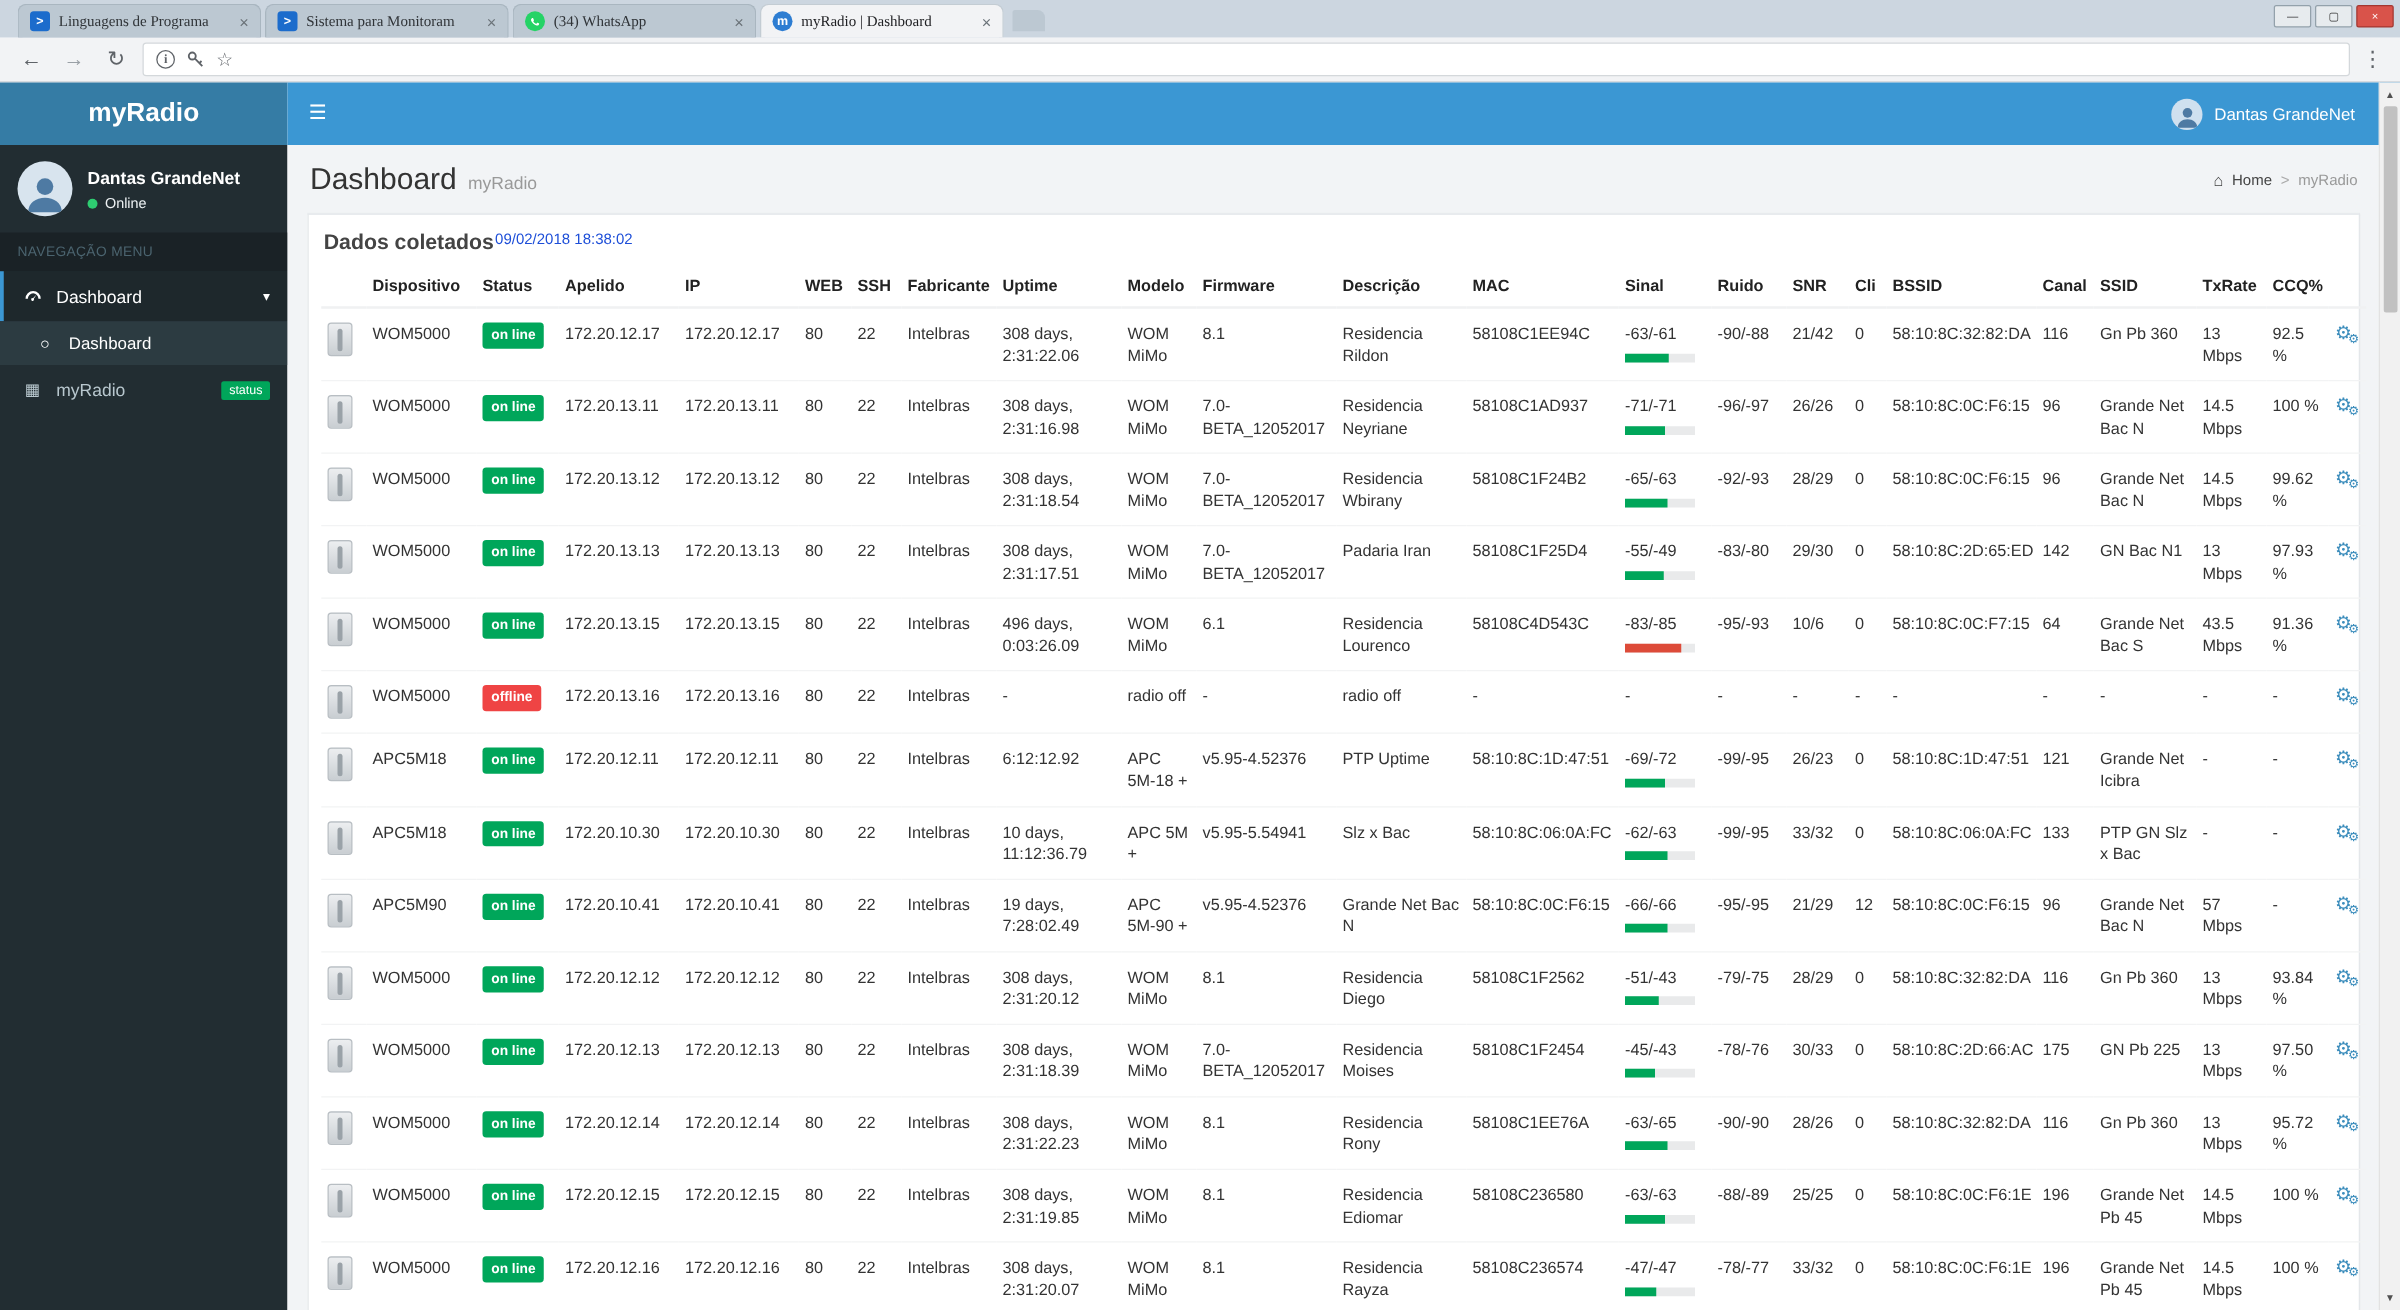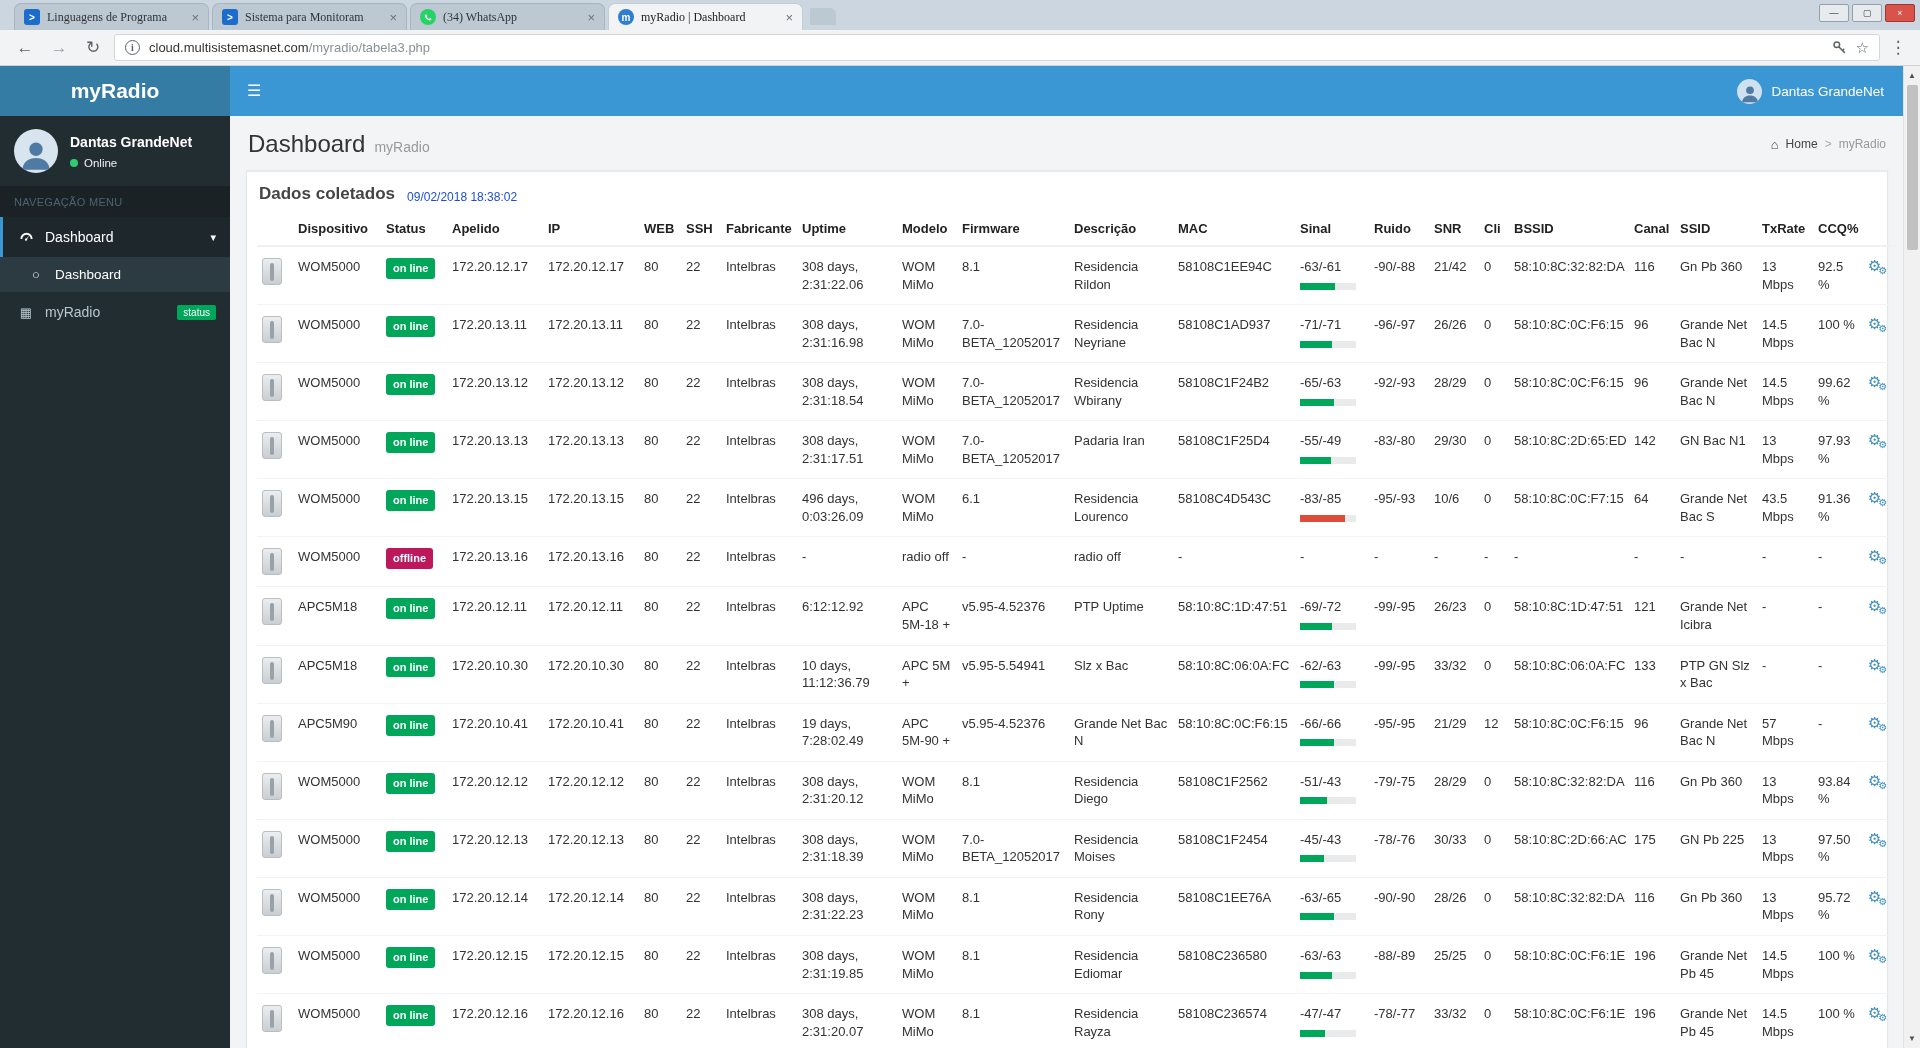--- a/index.html
+++ b/index.html
@@ -61,32 +61,32 @@
   .content { flex: 1; background: #f2f4f6; padding: 0 32px 0 16px; overflow: hidden; }
   .content-header { display: flex; justify-content: space-between; align-items: center; padding: 14px 2px 12px; }
   .page-title { font-size: 24px; color: #333; font-weight: normal; }
   .page-sub { font-size: 14px; color: #999; margin-left: 9px; }
   .breadcrumb { font-size: 12px; color: #444; display: flex; align-items: center; gap: 7px; }
   .bc-sep { color: #aaa; }
   .bc-cur { color: #999; }
   .home-glyph { font-size: 13px; }
 
   .box { background: #fff; border: 1px solid #e4e7ea; border-top: 2px solid #e8ebee; box-shadow: 0 1px 1px rgba(0,0,0,.08); }
-  .box-header { padding: 12px 12px 9px; display: flex; align-items: flex-end; gap: 12px; }
+  .box-header { padding: 12px 12px 9px; display: flex; align-items: flex-start; gap: 1px; }
   .box-title { font-size: 17px; font-weight: bold; color: #444; }
   .box-ts { font-size: 12px; color: #1d4ed8; }
 
   table.dtable { border-collapse: collapse; table-layout: fixed; font-size: 13px; color: #333; margin: 0 10px; width: 1636px; }
   .dtable th { text-align: left; padding: 8px 5px 9px; border-bottom: 2px solid #f0f1f2; font-size: 13px; color: #222; }
   .dtable td { padding: 11px 5px; border-top: 1px solid #f2f3f4; vertical-align: top; line-height: 1.35; }
   .thumb { width: 20px; height: 27px; background: linear-gradient(#eceef0, #c9ced2); border: 1px solid #b8bec3; border-radius: 3px; position: relative; }
   .thumb::after { content: ""; position: absolute; left: 7px; top: 4px; width: 4px; height: 18px; background: #9aa2a8; border-radius: 2px; }
   .st-badge { display: inline-block; padding: 3px 7px; font-size: 11px; font-weight: bold; border-radius: 3px; color: #fff; white-space: nowrap; }
   .st-badge.green { background: #00a65a; }
-  .st-badge.red { background: #be185d; }
+  .st-badge.red { background: #ef4444; }
   .sig-track { width: 56px; height: 7px; background: #e9eaeb; margin-top: 7px; }
   .sig-fill { height: 100%; }
   .sig-fill.green { background: #00a65a; }
   .sig-fill.red { background: #dd4b39; }
   .gear { color: #3c8dbc; font-size: 15px; line-height: 1; display: inline-flex; }
   .gear .g2 { font-size: 10px; margin-left: -3px; margin-top: 8px; }
 
   .page-scrollbar { position: absolute; right: 0; top: 0; width: 17px; height: 982px; background: #f1f1f1; border-left: 1px solid #e2e2e2; display: flex; flex-direction: column; align-items: center; }
   .sb-arrow { font-size: 8px; color: #505050; padding: 5px 0; }
   .sb-thumb { width: 11px; height: 165px; background: #c1c1c1; border-radius: 2px; }
@@ -127,21 +127,20 @@
       <div class="win-btn">▢</div>
       <div class="win-btn close">×</div>
     </div>
   </div>
   <div class="toolbar">
     <span class="nav-btn">←</span>
     <span class="nav-btn dim">→</span>
     <span class="nav-btn">↻</span>
     <div class="omnibox">
       <span class="info-circle">i</span>
-      <span class="url"><span class="url-host">cloud.multisistemasnet.com</span><span class="url-path">/myradio/tabela3.php</span></span>
       <span class="box-icon">
         <svg width="15" height="15" viewBox="0 0 14 14">
             <circle cx="4.5" cy="4.5" r="2.6" fill="none" stroke="#5f6368" stroke-width="1.4"></circle>
             <path d="M6.5 6.5 12 12 M9.8 9.8l1.6-1.6" stroke="#5f6368" stroke-width="1.4" fill="none"></path>
           </svg>
       </span>
       <span class="star">☆</span>
     </div>
     <span class="menu-dots">⋮</span>
   </div>

